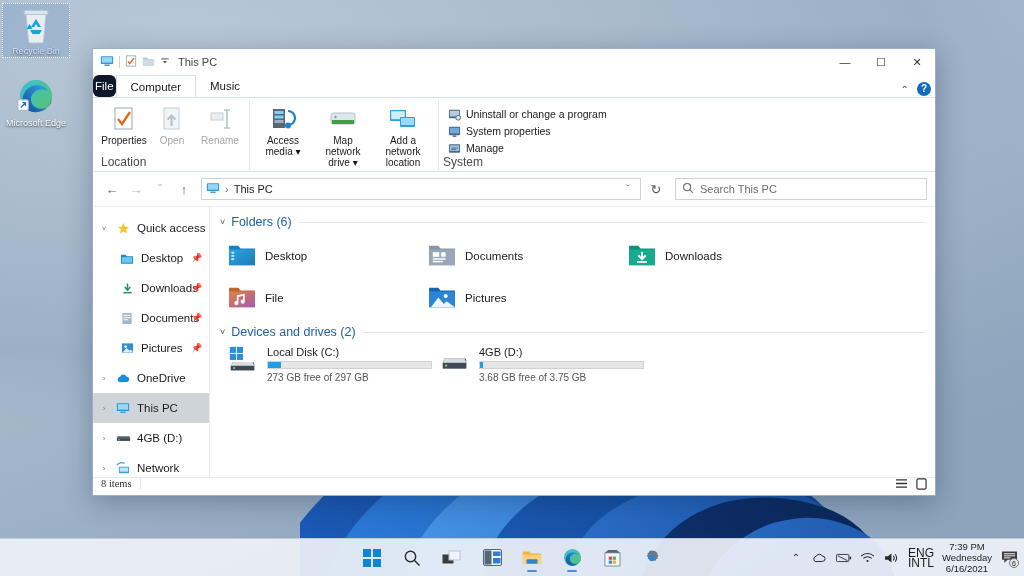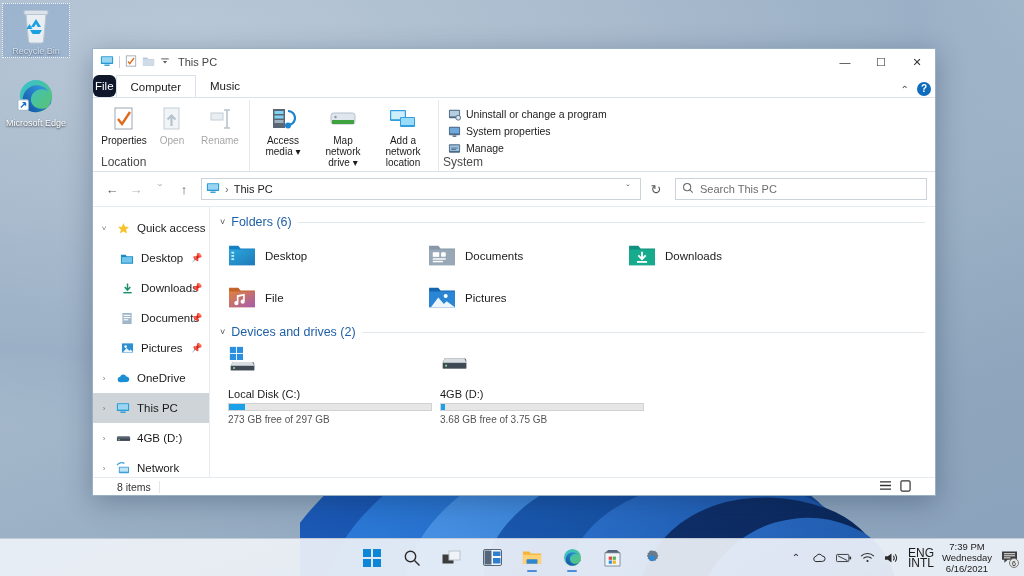--- a/index.html
+++ b/index.html
@@ -105,29 +105,29 @@
 
   #content{ flex:1; padding:8px 10px 0 10px; overflow:hidden; position:relative; }
   .grouphdr{ display:flex; align-items:center; gap:6px; color:#1f5fa6; font-size:12.5px; margin-bottom:6px; }
   .grouphdr .gcaret{ font-size:9px; color:#4a4a4a; }
   .grouphdr .rule{ flex:1; height:1px; background:#e2e7ec; }
 
   .grid{ display:flex; flex-wrap:wrap; }
   .cell{ width:200px; height:42px; display:flex; align-items:center; gap:9px; padding-left:8px; }
   .cell .label{ font-size:11.5px; }
 
-  .drivecell{ width:212px; height:40px; display:flex; gap:9px; padding-left:8px;flex-direction:column; }
+  .drivecell{ width:212px; height:40px; display:flex; gap:9px; padding-left:8px; }
   .drivecell .dinfo{ flex:1; padding-top:1px; }
   .drivecell .dname{ font-size:11px; margin-bottom:3px; }
   .bar{ width:100%; height:8px; background:#e6e6e6; border:1px solid #d2d2d2; margin-bottom:3px; }
   .bar > i{ display:block; height:100%; background:#1aa0e8; }
   .dfree{ font-size:10px; color:#555; }
 
   
-  #statusbar{ height:18px; border-top:1px solid #e6ebef; display:flex; align-items:center; padding:0 24px; font-size:10.5px; color:#333; }
+  #statusbar{ height:18px; border-top:1px solid #e6ebef; display:flex; align-items:flex-start; padding:0 8px; font-size:10.5px; color:#333;font-family:Liberation Serif, serif; }
   #status-items{ padding-right:8px; border-right:1px solid #e0e6eb; }
   #viewbtns{ margin-left:auto; display:flex; gap:8px; color:#333; }
 
   
   #taskbar{
     position:absolute; left:0; right:0; bottom:0; height:38px;
     background:rgba(238,242,247,.92);
     border-top:1px solid rgba(190,200,212,.9);
     display:flex; align-items:center;
   }

